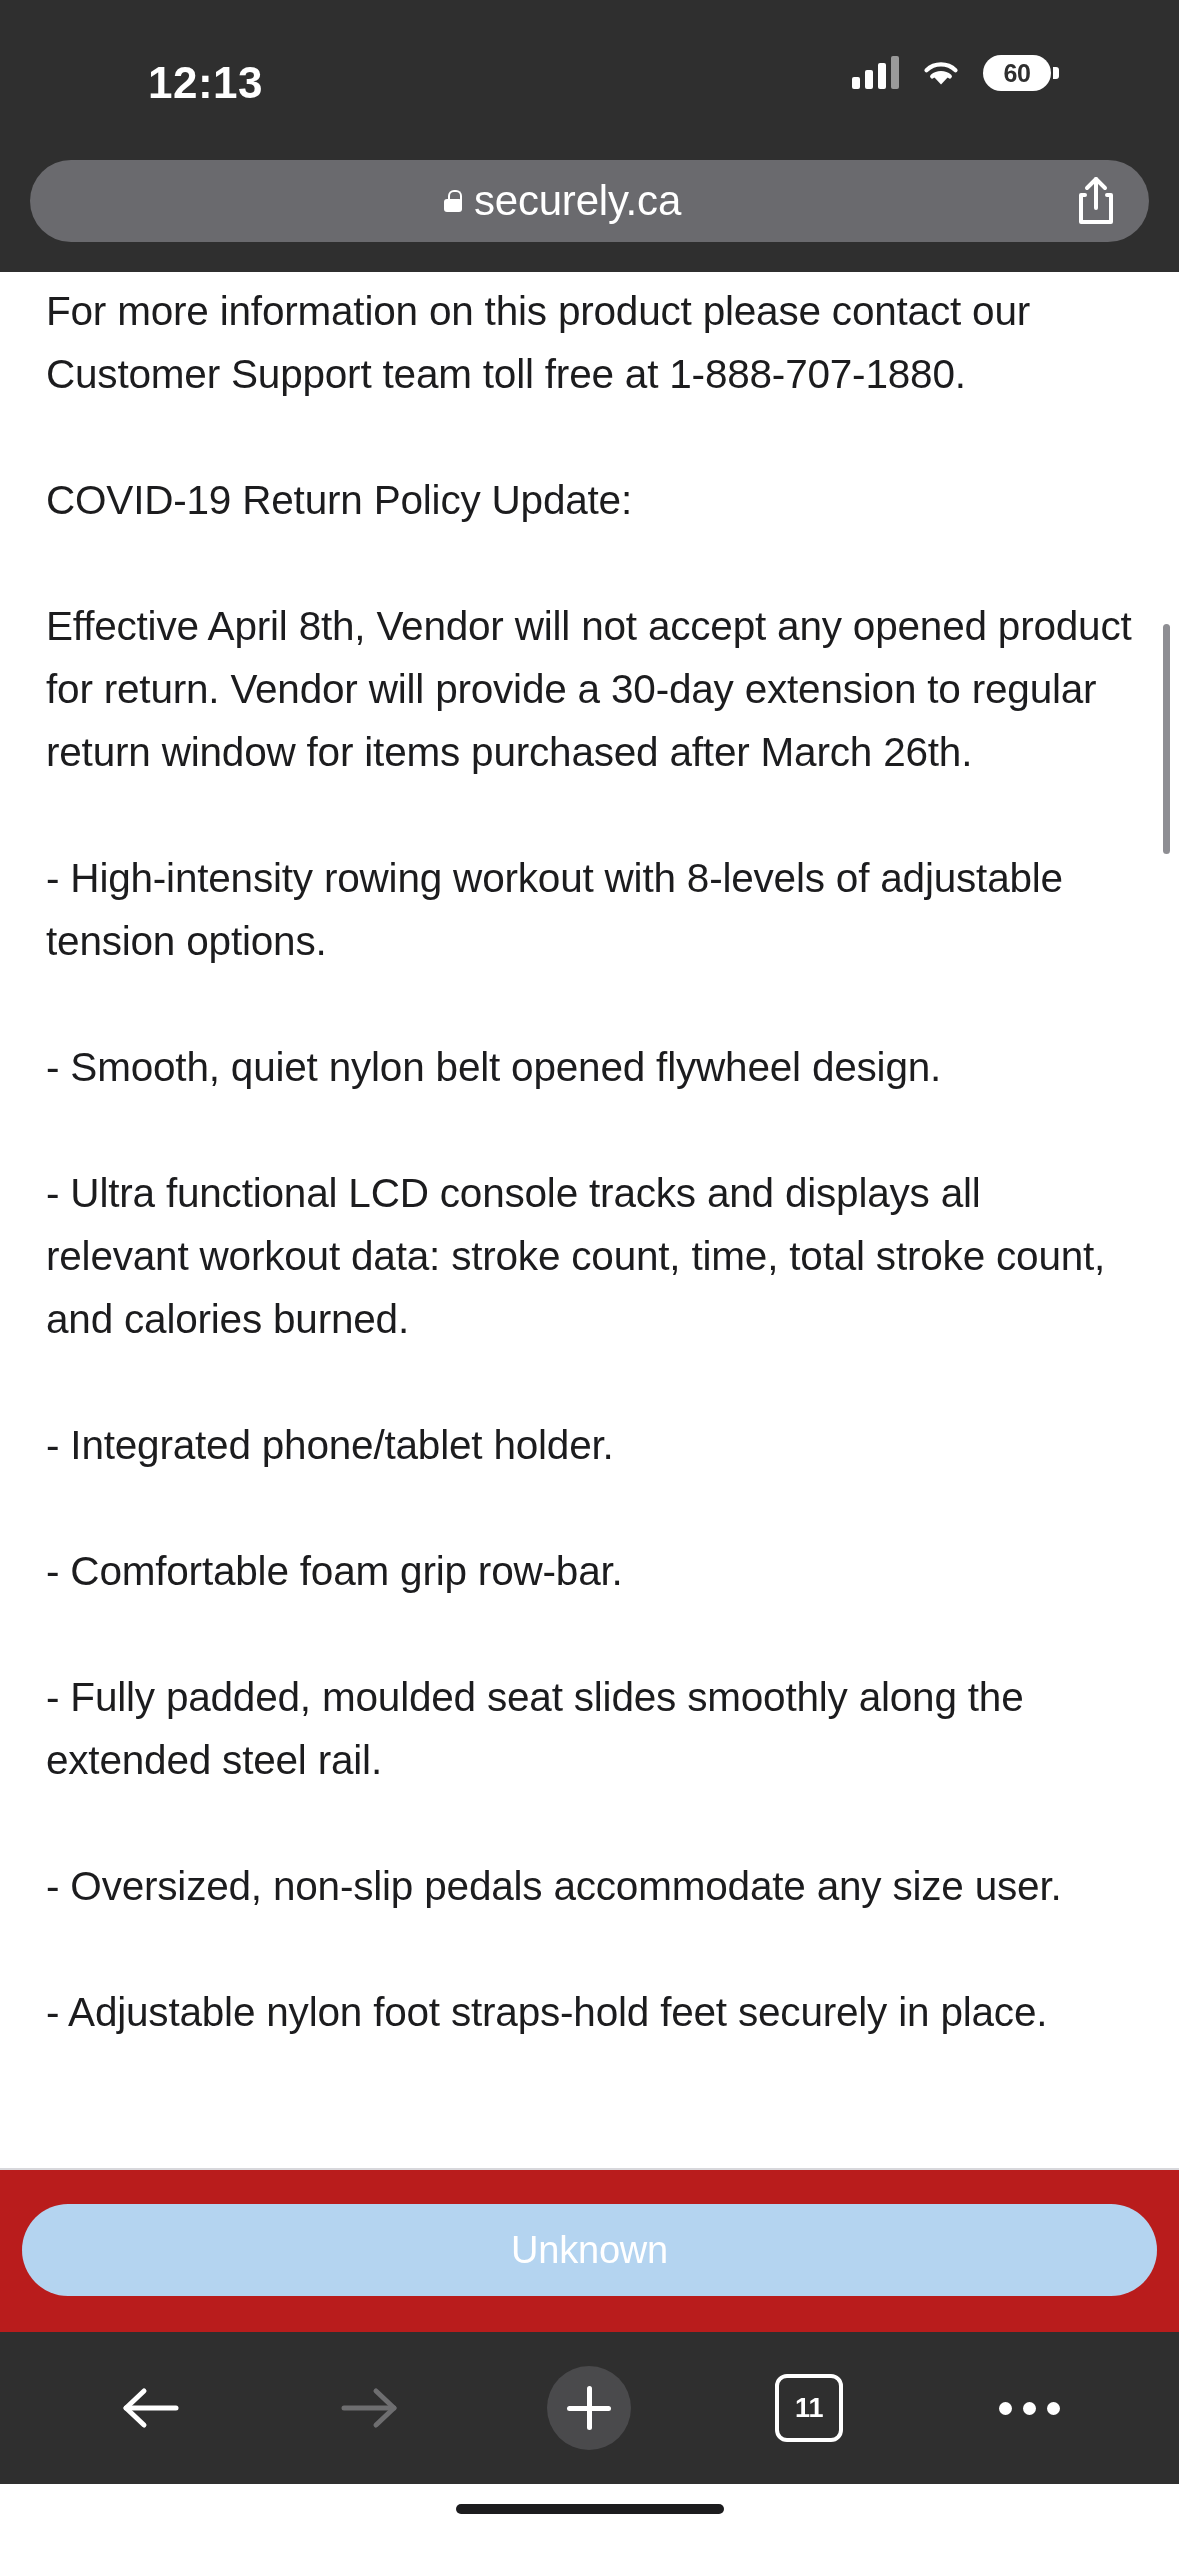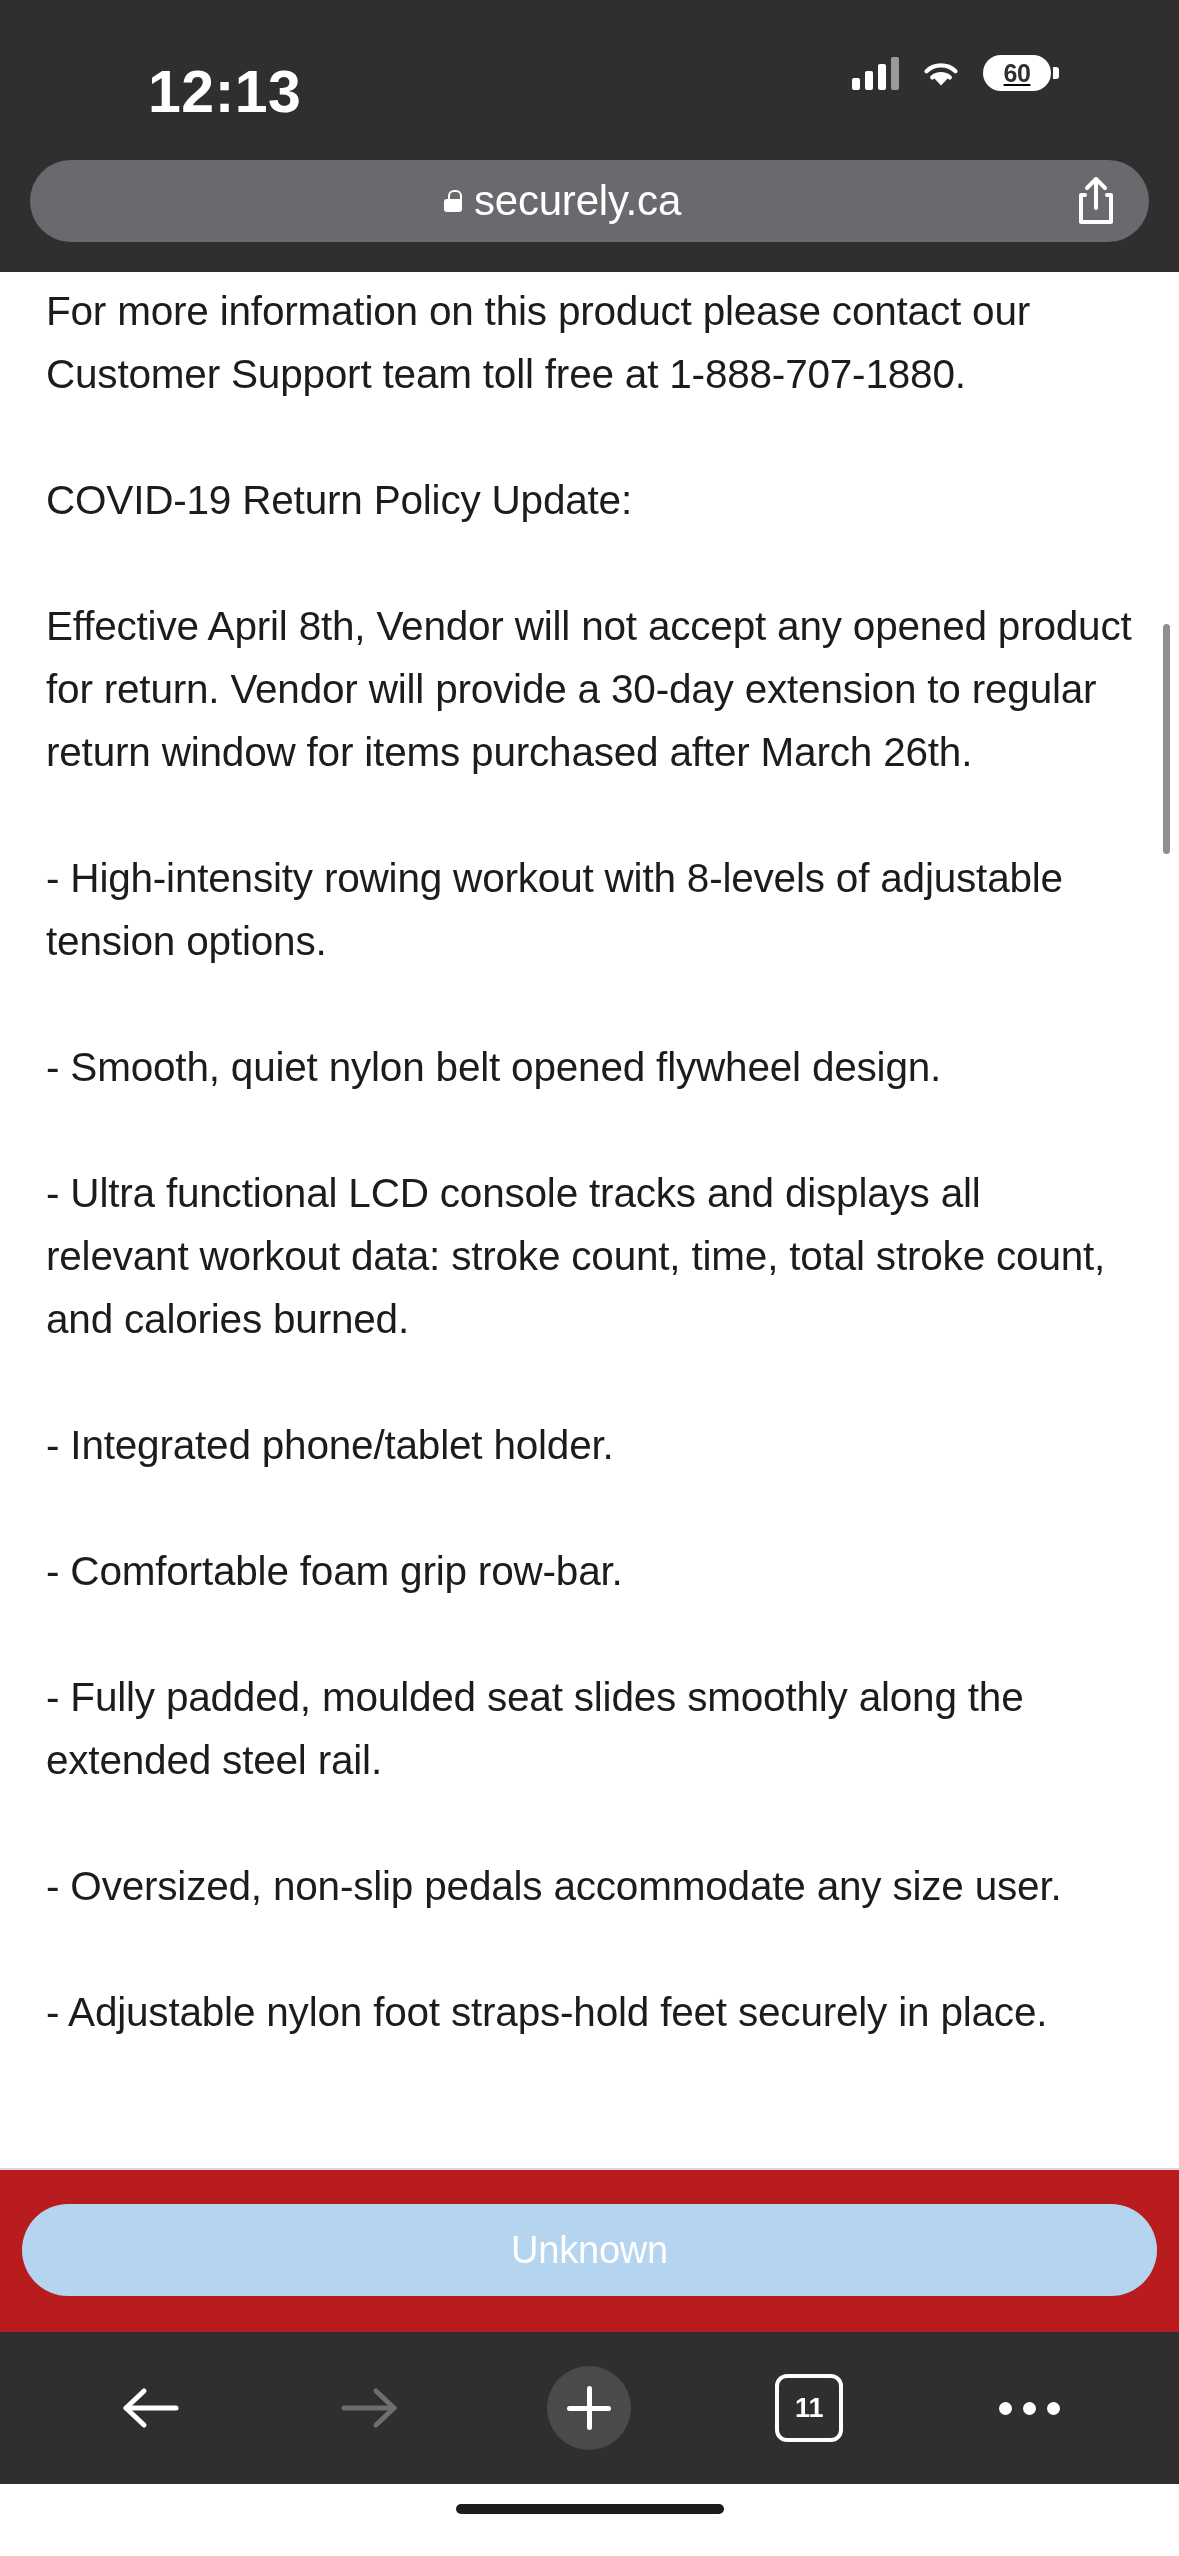--- a/index.html
+++ b/index.html
@@ -28,32 +28,30 @@
     height: 160px;
     background: #2f2f2f;
     position: relative;
     flex: 0 0 auto;
   }
   .status-time {
     position: absolute;
     left: 148px;
     top: 58px;
     color: #ffffff;
-    font-size: 59px;
+    font-size: 44px;
     font-weight: bold;
     letter-spacing: 0.5px;
   }
   .status-right {
     position: absolute;
     right: 128px;
     top: 55px;
     display: flex;
-    align-items: center;
     gap: 20px;
-    text-decoration: underline;
   }
   .signal {
     display: flex;
     align-items: flex-end;
     gap: 5px;
     height: 34px;
   }
   .signal i {
     display: block;
     width: 8px;

